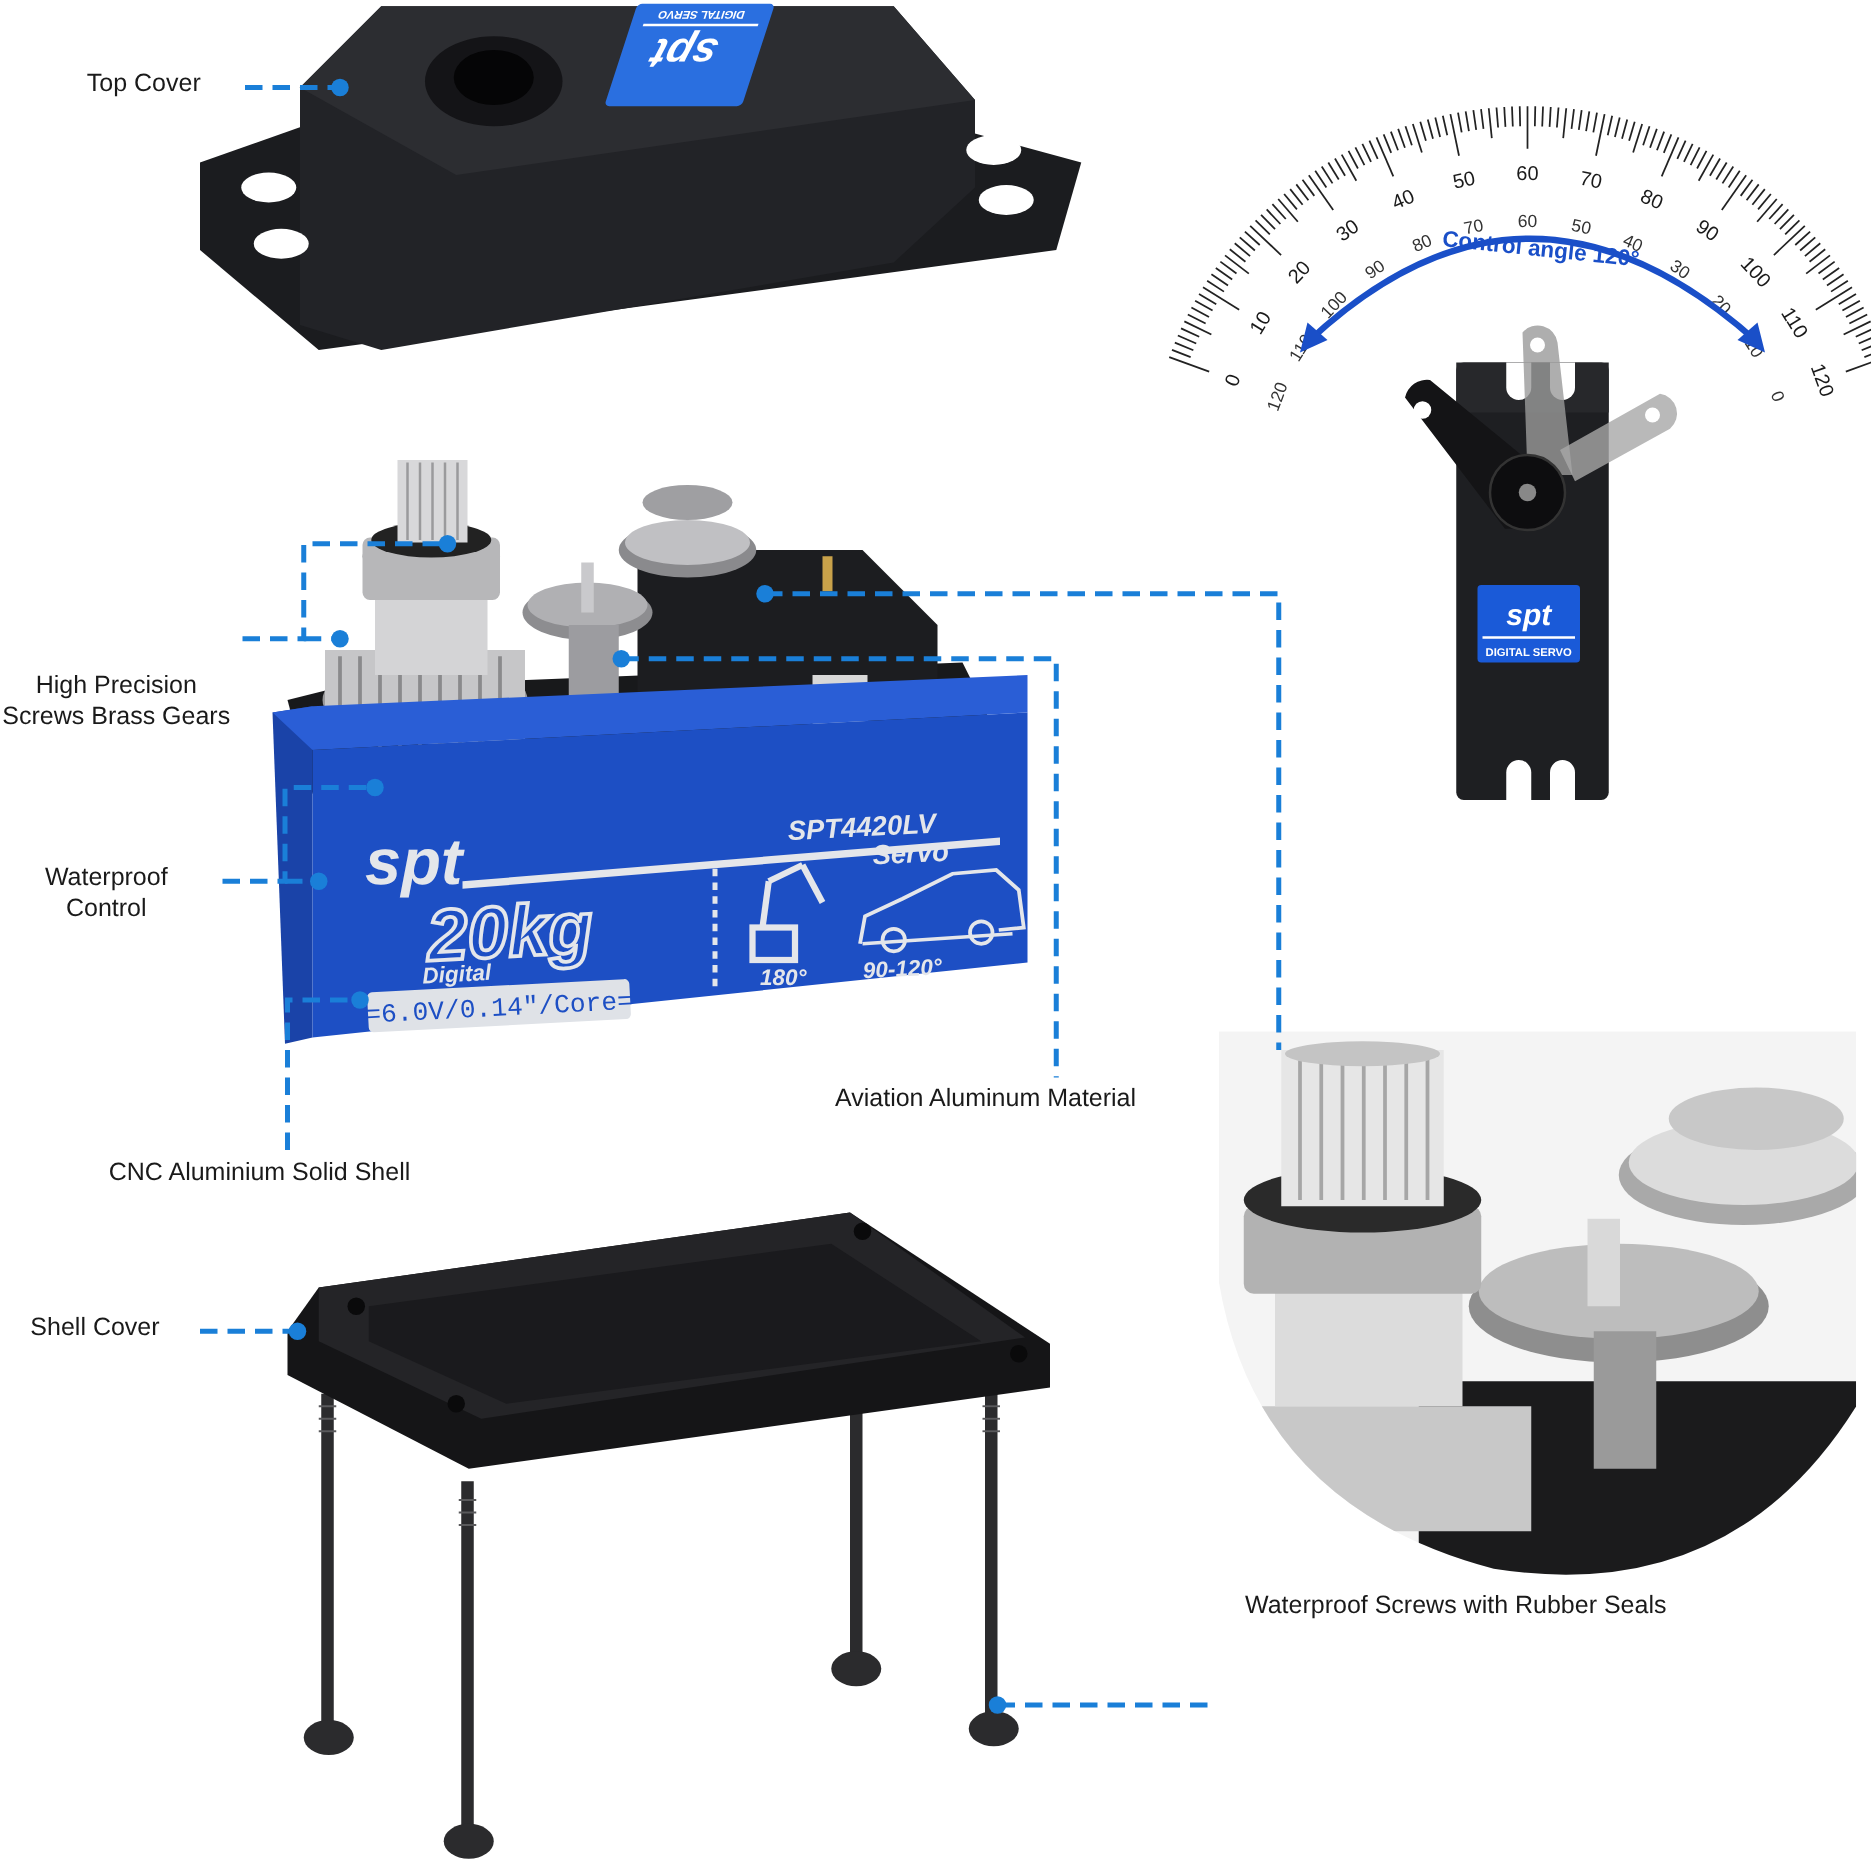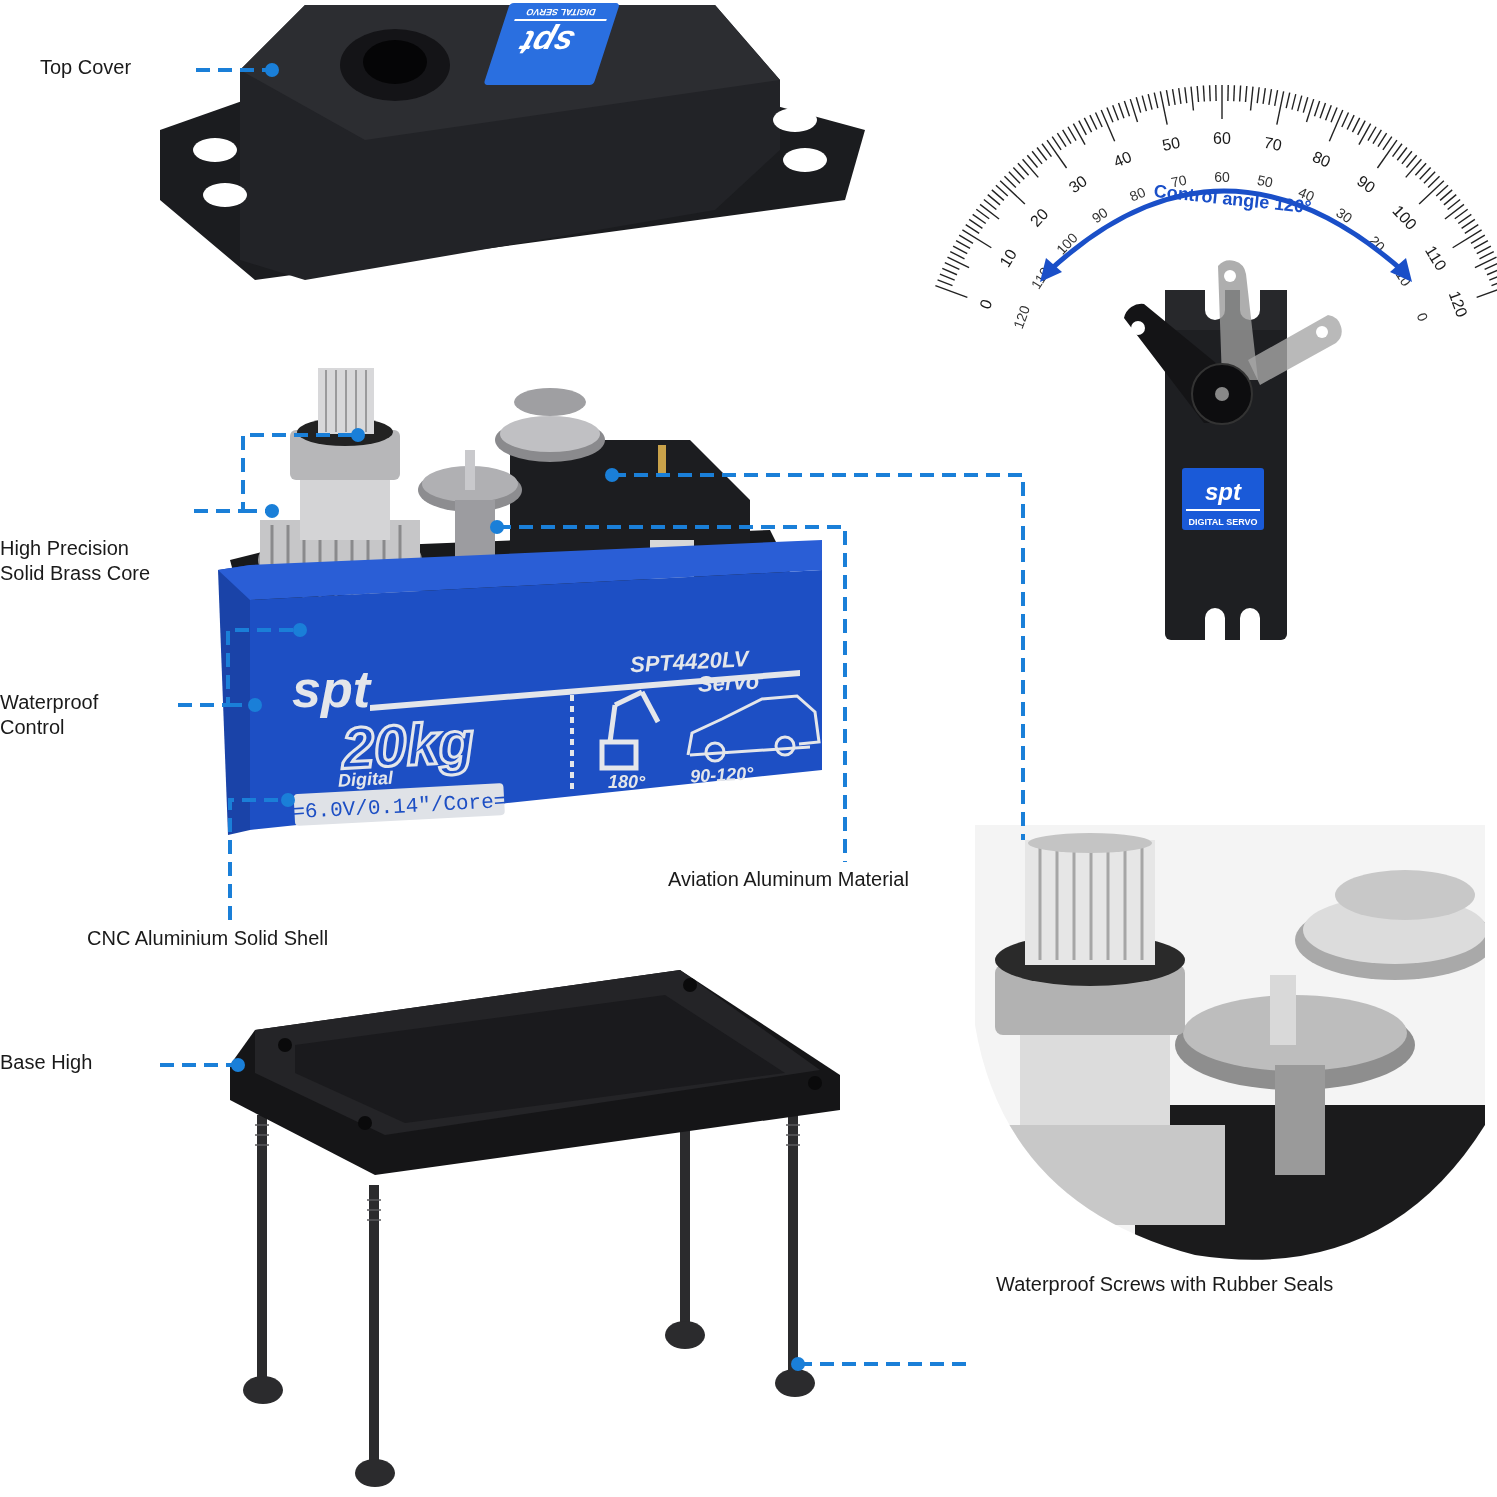--- a/index.html
+++ b/index.html
@@ -1,19 +1,19 @@
 <!DOCTYPE html>
 <html><head>
 <meta charset="utf-8">
 <style>
   html, body { margin: 0; padding: 0; background: #ffffff; }
   body { width: 1497px; height: 1497px; position: relative; overflow: hidden;
          font-family: "Liberation Sans", "DejaVu Sans", sans-serif; }
   .label { position: absolute; color: #1a1a1a; font-size: 20px; line-height: 25px; white-space: nowrap; text-align: right; }
-  .label.right { text-align: left; }
+  .label.right { text-align: center; }
   svg.layer { position: absolute; left: 0; top: 0; }
   .part { position: absolute; }
 </style>
 </head>
 <body>
 
 <svg class="layer" width="1497" height="1497" viewBox="0 0 1497 1497" id="protractor-svg">
   <g id="ticks">
       <line x1="935.3937506602979" y1="285.683856285671" x2="967.3432997670188" y2="297.3125411587438" stroke="#222" stroke-width="1.4"></line>
       <line x1="937.5771214381857" y1="279.86995800140886" x2="952.4976658873301" y2="285.64727168002344" stroke="#222" stroke-width="1.4"></line>
@@ -395,27 +395,27 @@
     <circle cx="612" cy="475" r="7"></circle>
     <circle cx="238" cy="1065" r="7"></circle>
     <circle cx="798" cy="1364" r="7"></circle>
   </g>
 </svg>
 
 <div class="label right" style="left:40px;top:55px;width:150px;">Top Cover</div>
 
 <div class="label right" style="left:0px;top:497px;width:186px;margin-top:39px;">
   <div>High Precision</div>
-  <div>Solid Brass Core</div>
+  <div>Screws Brass Gears</div>
 </div>
 
 <div class="label right" style="left:0px;top:690px;width:170px;">
   <div>Waterproof</div>
   <div>Control</div>
 </div>
 
 <div class="label" style="left:87px;top:926px;">CNC Aluminium Solid Shell</div>
 
 <div class="label" style="left:668px;top:867px;">Aviation Aluminum Material</div>
 
-<div class="label right" style="left:0px;top:1050px;width:152px;">Base High</div>
+<div class="label right" style="left:0px;top:1050px;width:152px;">Shell Cover</div>
 
 <div class="label" style="left:984px;top:1272px;margin-left:12px;">Waterproof Screws with Rubber Seals</div>
 
 </body></html>

